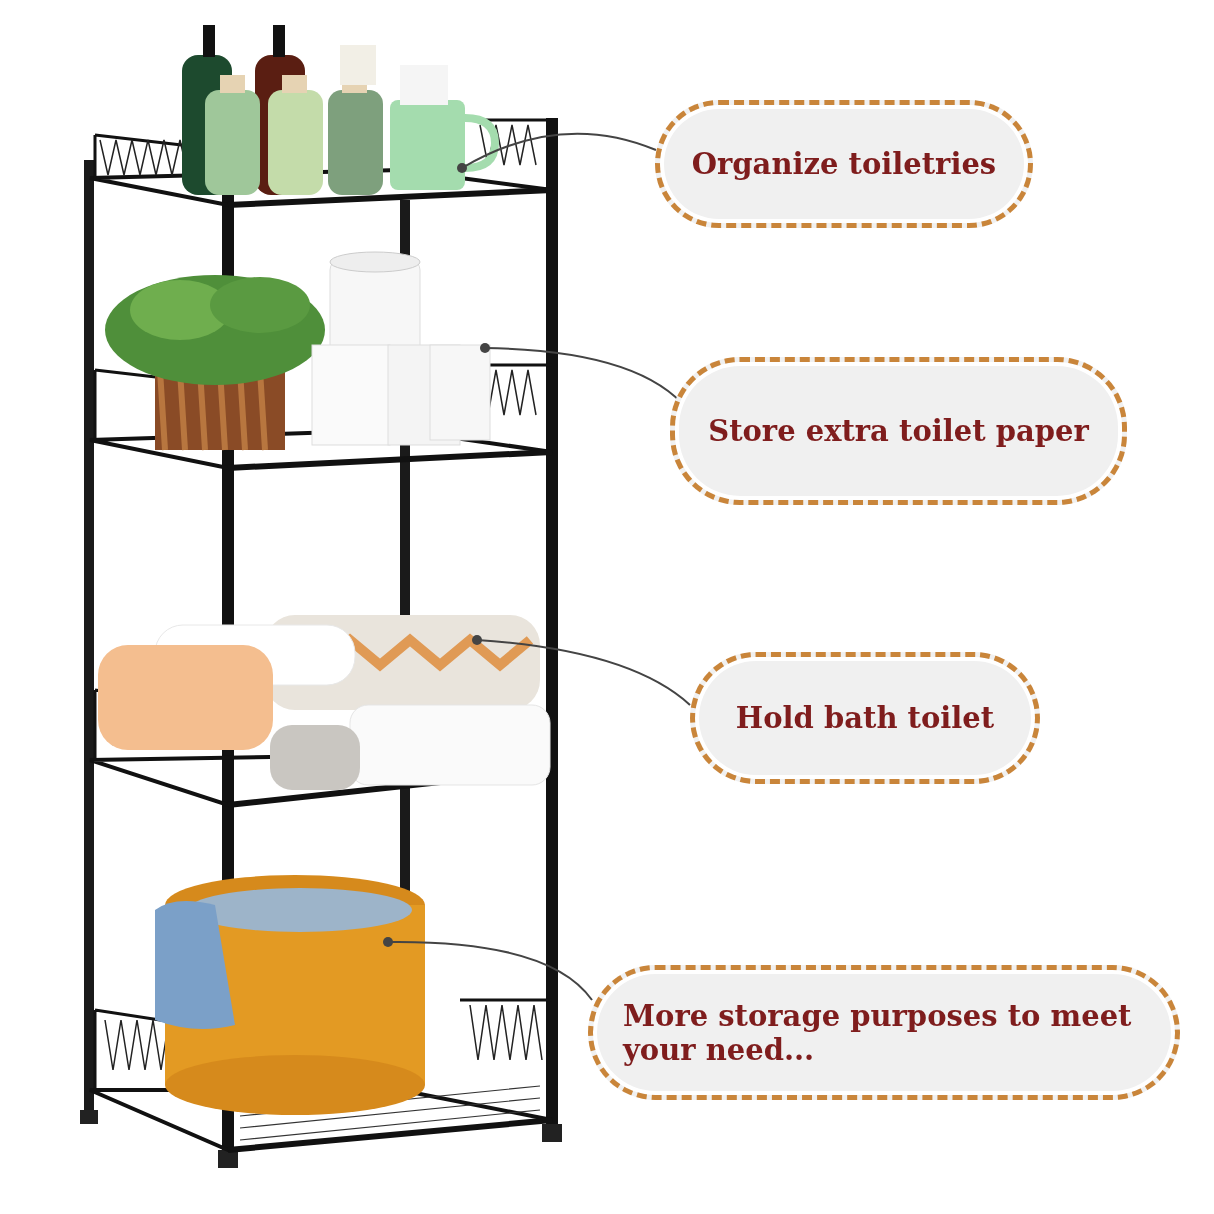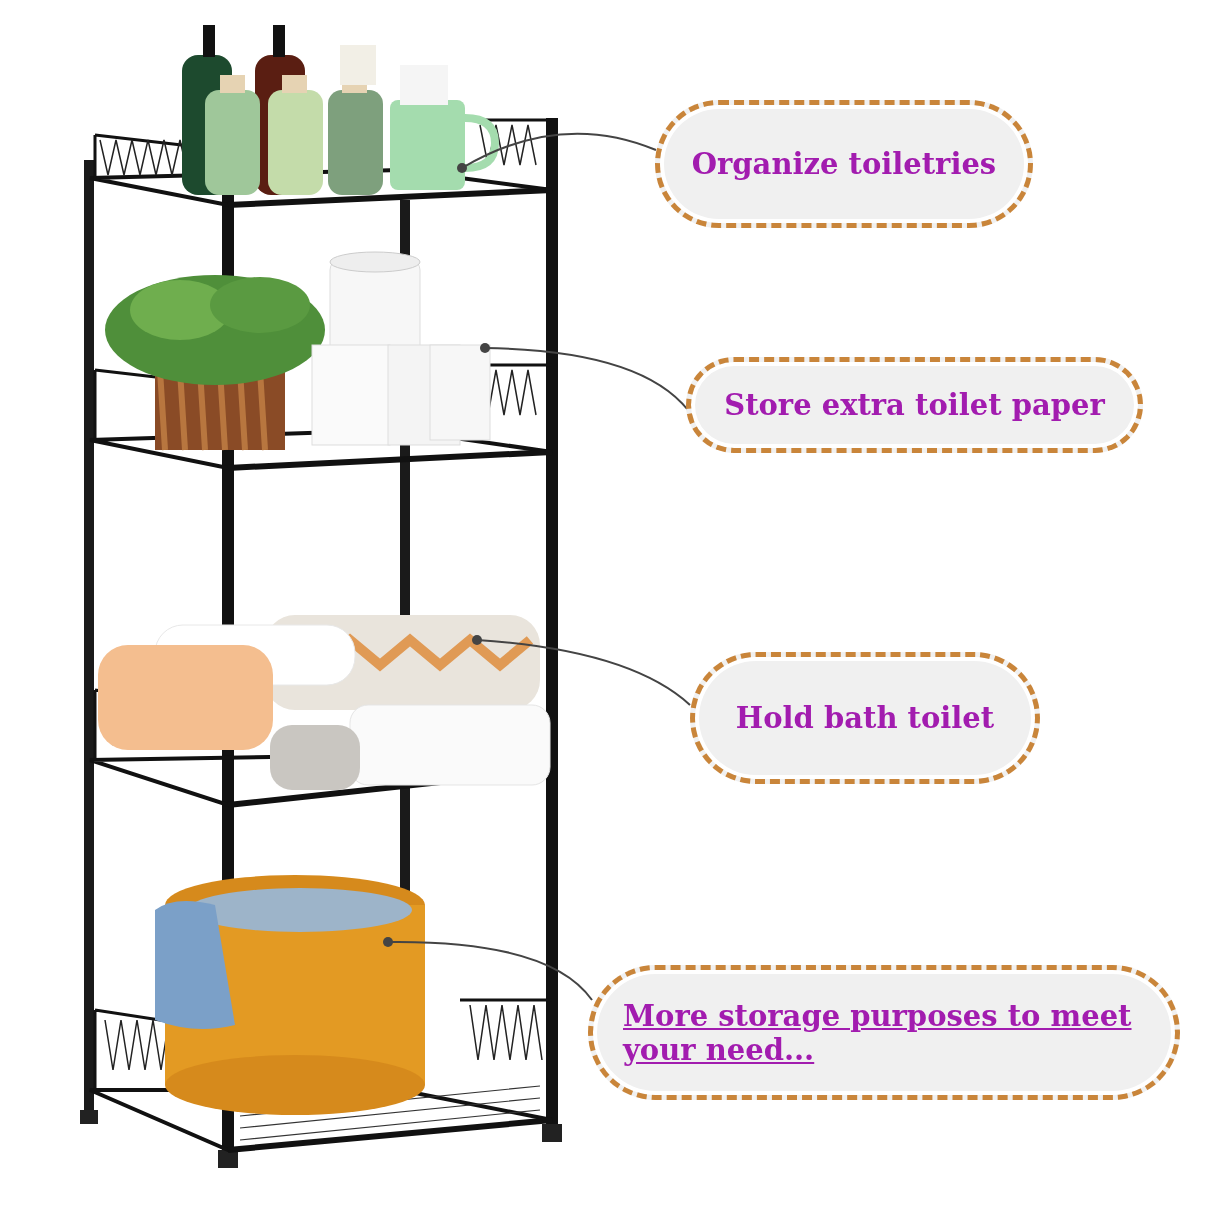--- a/index.html
+++ b/index.html
@@ -1,18 +1,18 @@
 <!DOCTYPE html>
 <html><head>
 <meta charset="utf-8">
 <style>
   html,body{margin:0;padding:0;background:#ffffff;}
   body{width:1214px;height:1214px;position:relative;overflow:hidden;font-family:"DejaVu Serif",serif;}
   .stage{position:absolute;left:0;top:0;width:1214px;height:1214px;}
-  .callout{position:absolute;box-sizing:border-box;background:#f0f0f0;border:5px dashed #c9853a;border-radius:70px;display:flex;align-items:center;justify-content:center;color:#a21caf;font-family:"DejaVu Serif",serif;font-weight:bold;font-size:29px;line-height:34px;padding:0 26px;box-shadow:0 0 0 4px #ffffff inset;}
+  .callout{position:absolute;box-sizing:border-box;background:#f0f0f0;border:5px dashed #c9853a;border-radius:70px;display:flex;align-items:center;justify-content:center;color:#7f1d1d;font-family:"DejaVu Serif",serif;font-weight:bold;font-size:29px;line-height:34px;padding:0 26px;box-shadow:0 0 0 4px #ffffff inset;}
   .callout.left-align{justify-content:flex-start;text-align:left;padding-left:30px;}
   .callout span{white-space:pre-line;}
   svg{position:absolute;left:0;top:0;}
 </style>
 </head>
 <body>
 
 <div class="stage">
 
   <svg width="1214" height="1214" viewBox="0 0 1214 1214">
@@ -112,26 +112,26 @@
       <path d="M477,640 Q630,650 690,705"></path>
       <circle cx="388" cy="942" r="5" fill="#444" stroke="none"></circle>
       <path d="M388,942 Q550,940 592,1000"></path>
     </g>
   </svg>
 
   <div class="callout" style="left:655px;top:100px;width:378px;height:128px;">
     <span>Organize toiletries</span>
   </div>
 
-  <div class="callout" style="left:686px;top:357px;width:457px;height:96px;">
+  <div class="callout" style="left:670px;top:357px;width:457px;height:148px;">
     <span>Store extra toilet paper</span>
   </div>
 
   <div class="callout" style="left:690px;top:652px;width:350px;height:132px;">
     <span>Hold bath toilet</span>
   </div>
 
-  <div class="callout left-align" style="left:588px;top:965px;width:592px;height:135px;text-decoration:underline;">
+  <div class="callout left-align" style="left:588px;top:965px;width:592px;height:135px;">
     <span>More storage purposes to meet
 your need...</span>
   </div>
 
 </div>
 
 </body></html>

